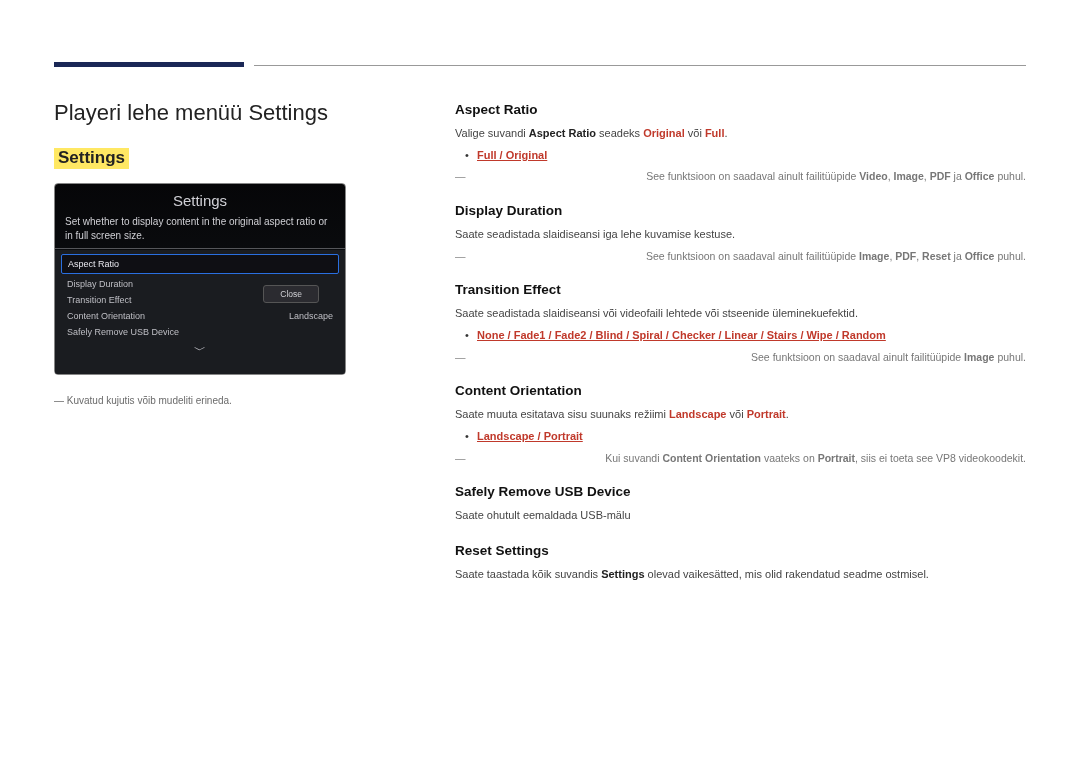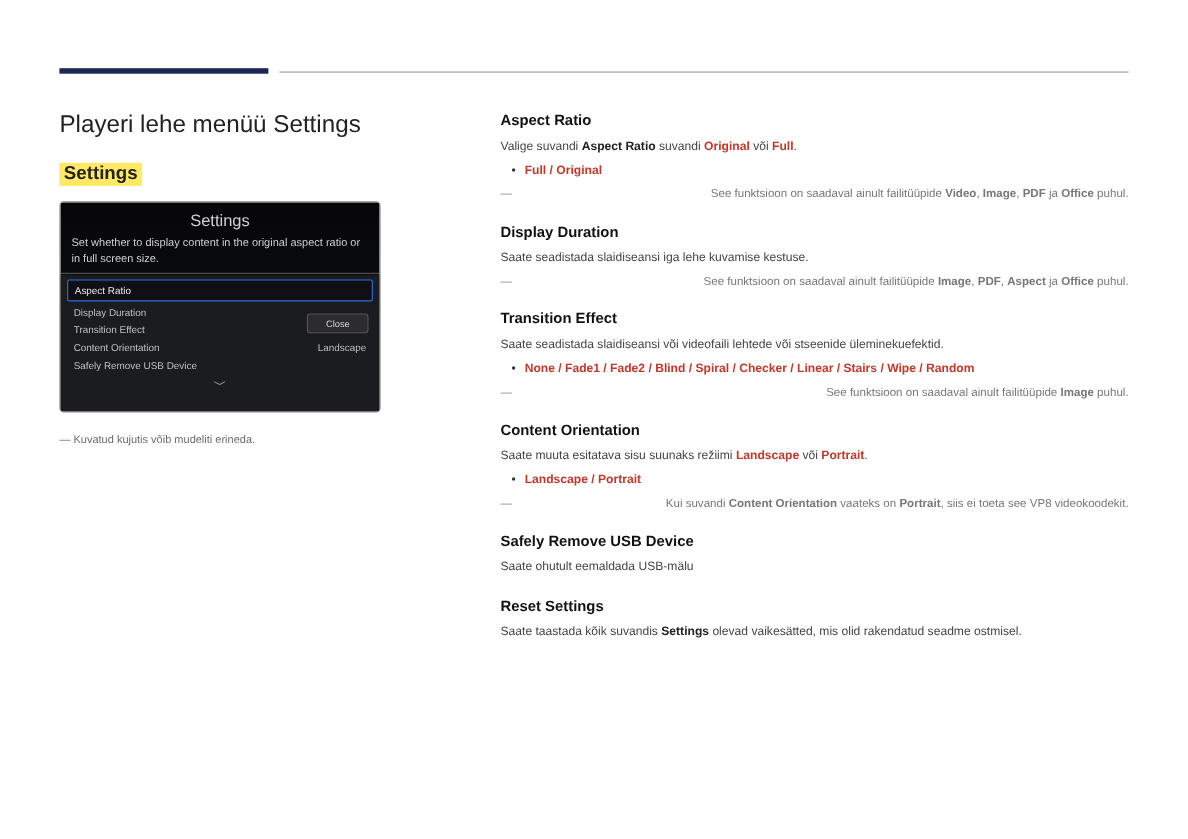--- a/index.html
+++ b/index.html
@@ -93,21 +93,21 @@
   .device-item.selected {
     border: 1px solid #2a6fe0;
     border-radius: 2px;
     margin: 2px 6px 2px 6px;
     padding: 4px 6px;
     color: #e8e8ef;
     background: #0f0f14;
   }
   .device-close-btn {
     position: absolute;
-    right: 10px;
+    right: 26px;
     top: 35px;
     background: #2b2b30;
     border: 1px solid #555;
     border-radius: 3px;
     color: #d0d0d4;
     font-size: 8.5px;
     padding: 3px 16px;
   }
   .device-arrow {
     text-align: center;
@@ -157,21 +157,21 @@
     text-align: right;
   }
   .dash-note::before {
     content: "―";
     position: absolute;
     left: 0px;
     color: #888;
   }
   .b { font-weight: 600; color: #222; }
   .r { font-weight: 600; color: #c0392b; }
-  .rg { color: #c0392b; font-weight: 600; }
+  .rg { color: #c0392b; font-weight: 600; text-decoration: underline; }
   .gb { color: #777; font-weight: 600; }
 </style>
 </head>
 <body>
 
 <div class="top-bar"></div>
 <div class="top-rule"></div>
 
 <div class="left-col">
   <div class="page-title">Playeri lehe menüü Settings</div>
@@ -206,33 +206,33 @@
   <div class="left-footnote">
     <span>― </span><span>Kuvatud kujutis võib mudeliti erineda.</span>
   </div>
 </div>
 
 <div class="right-col">
 
   <div class="sect">
     <h3>Aspect Ratio</h3>
     <p>
-      <span>Valige suvandi </span><span class="b">Aspect Ratio</span><span> suvandi </span><span class="r">Original</span><span> või </span><span class="r">Full</span><span>.</span>
+      <span>Valige suvandi </span><span class="b">Aspect Ratio</span><span> seadeks </span><span class="r">Original</span><span> või </span><span class="r">Full</span><span>.</span>
     </p>
     <div class="bullet-row"><span class="rg">Full / Original</span></div>
     <div class="dash-note">
       <span>See funktsioon on saadaval ainult failitüüpide </span><span class="gb">Video</span><span>, </span><span class="gb">Image</span><span>, </span><span class="gb">PDF</span><span> ja </span><span class="gb">Office</span><span> puhul.</span>
     </div>
   </div>
 
   <div class="sect">
     <h3>Display Duration</h3>
     <p>Saate seadistada slaidiseansi iga lehe kuvamise kestuse.</p>
     <div class="dash-note">
-      <span>See funktsioon on saadaval ainult failitüüpide </span><span class="gb">Image</span><span>, </span><span class="gb">PDF</span><span>, </span><span class="gb">Aspect</span><span> ja </span><span class="gb">Office</span><span> puhul.</span>
+      <span>See funktsioon on saadaval ainult failitüüpide </span><span class="gb">Image</span><span>, </span><span class="gb">PDF</span><span>, </span><span class="gb">Reset</span><span> ja </span><span class="gb">Office</span><span> puhul.</span>
     </div>
   </div>
 
   <div class="sect">
     <h3>Transition Effect</h3>
     <p>Saate seadistada slaidiseansi või videofaili lehtede või stseenide üleminekuefektid.</p>
     <div class="bullet-row"><span class="rg">None / Fade1 / Fade2 / Blind / Spiral / Checker / Linear / Stairs / Wipe / Random</span></div>
     <div class="dash-note">
       <span>See funktsioon on saadaval ainult failitüüpide </span><span class="gb">Image</span><span> puhul.</span>
     </div>

